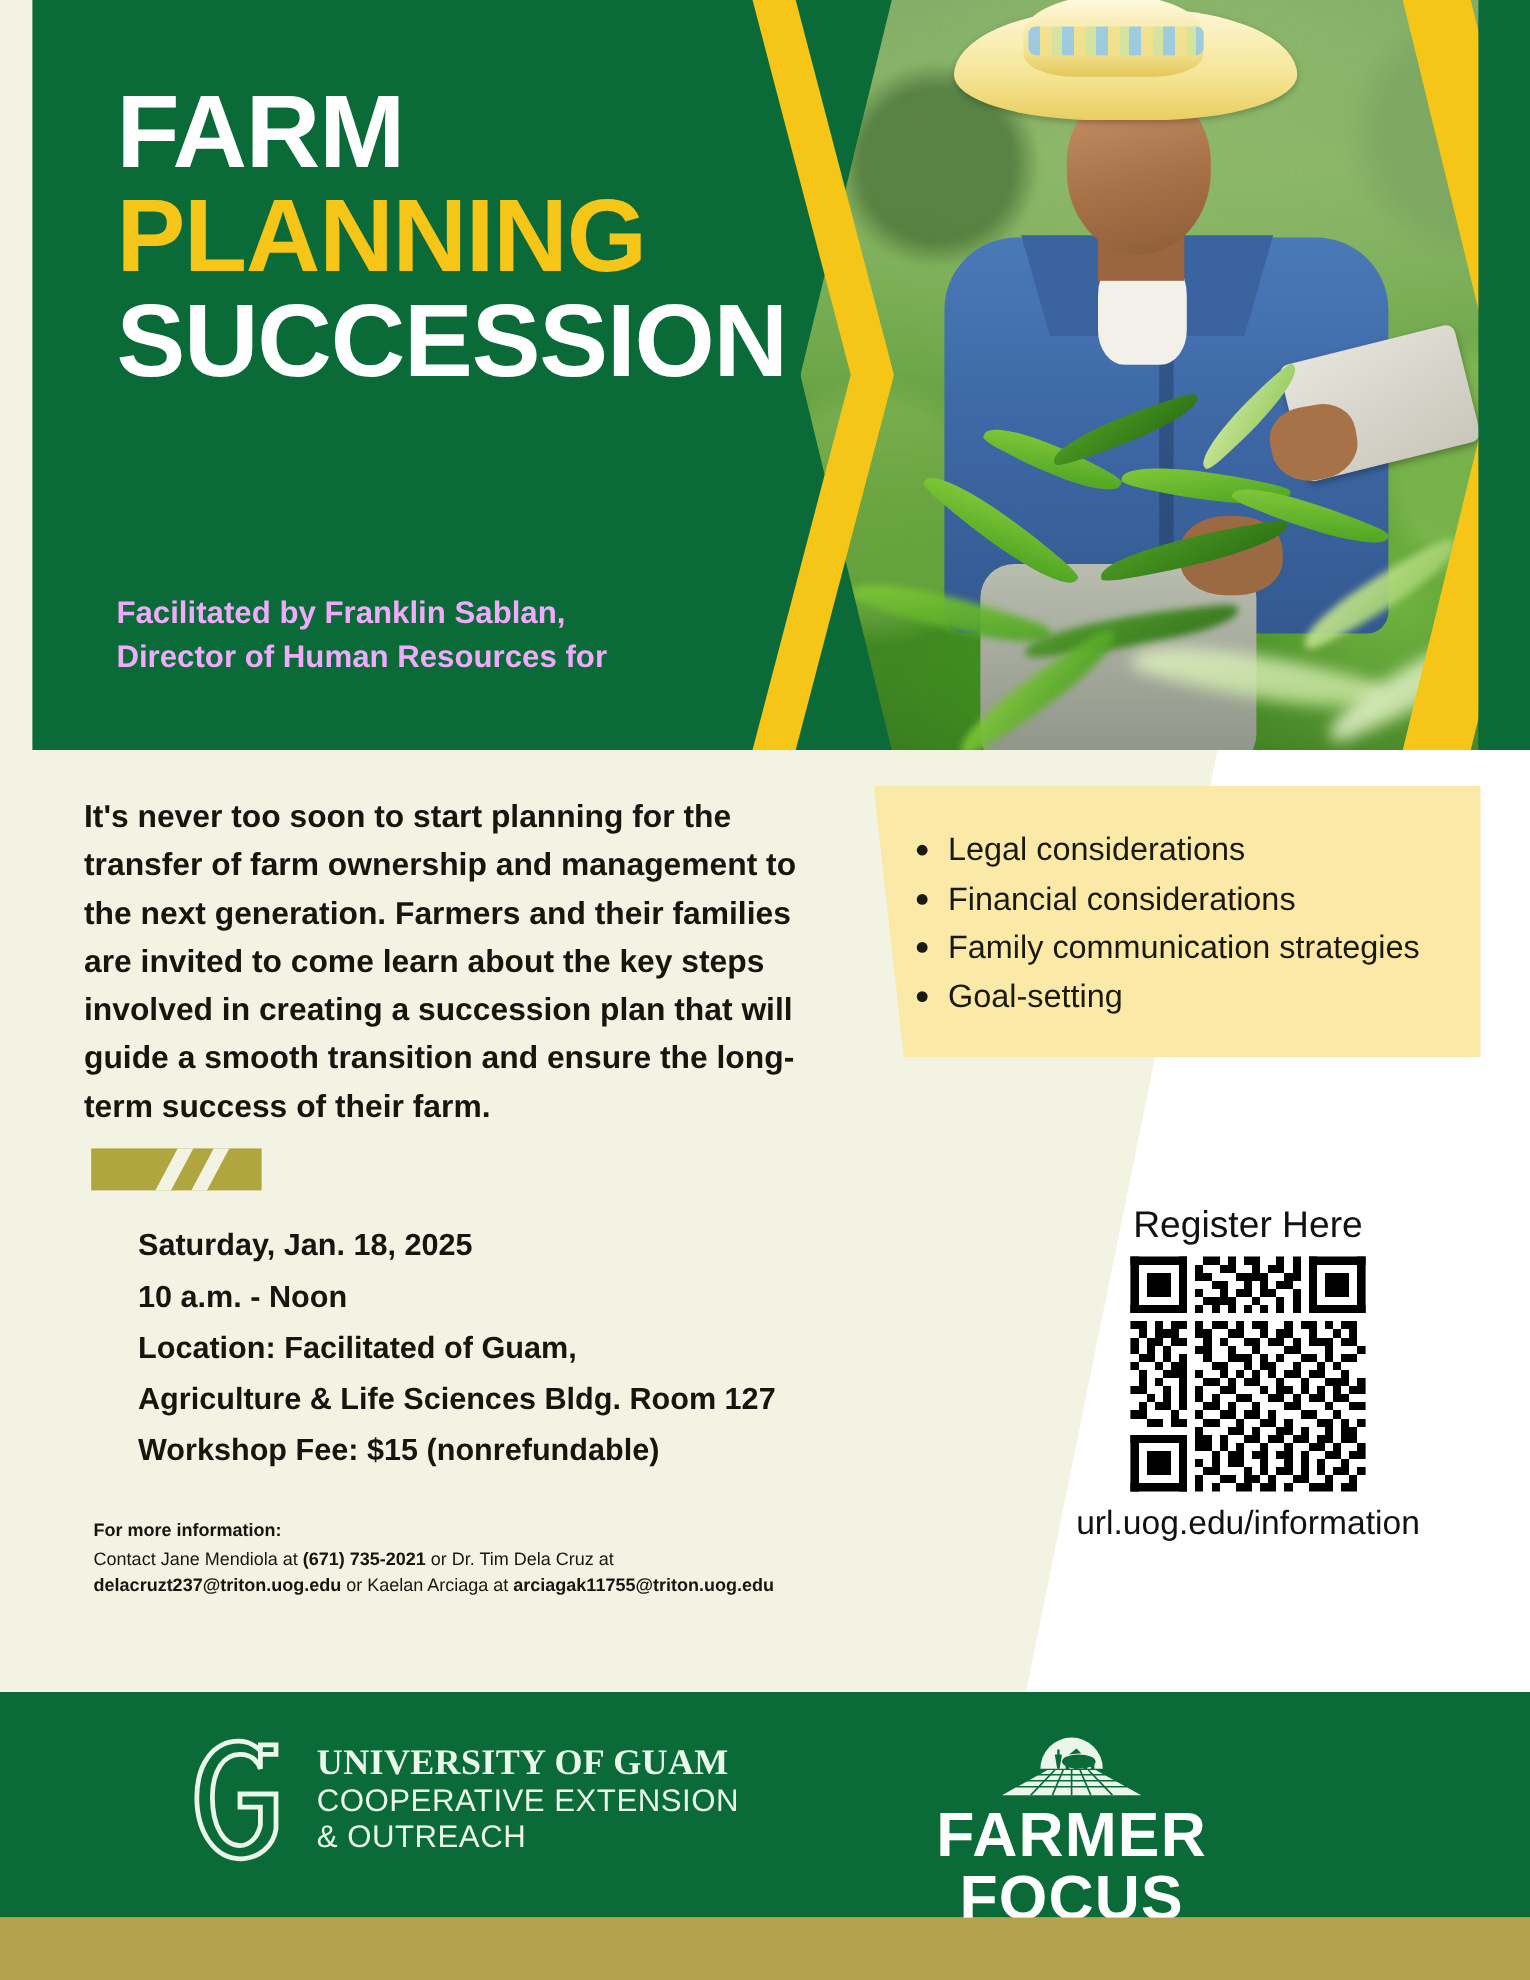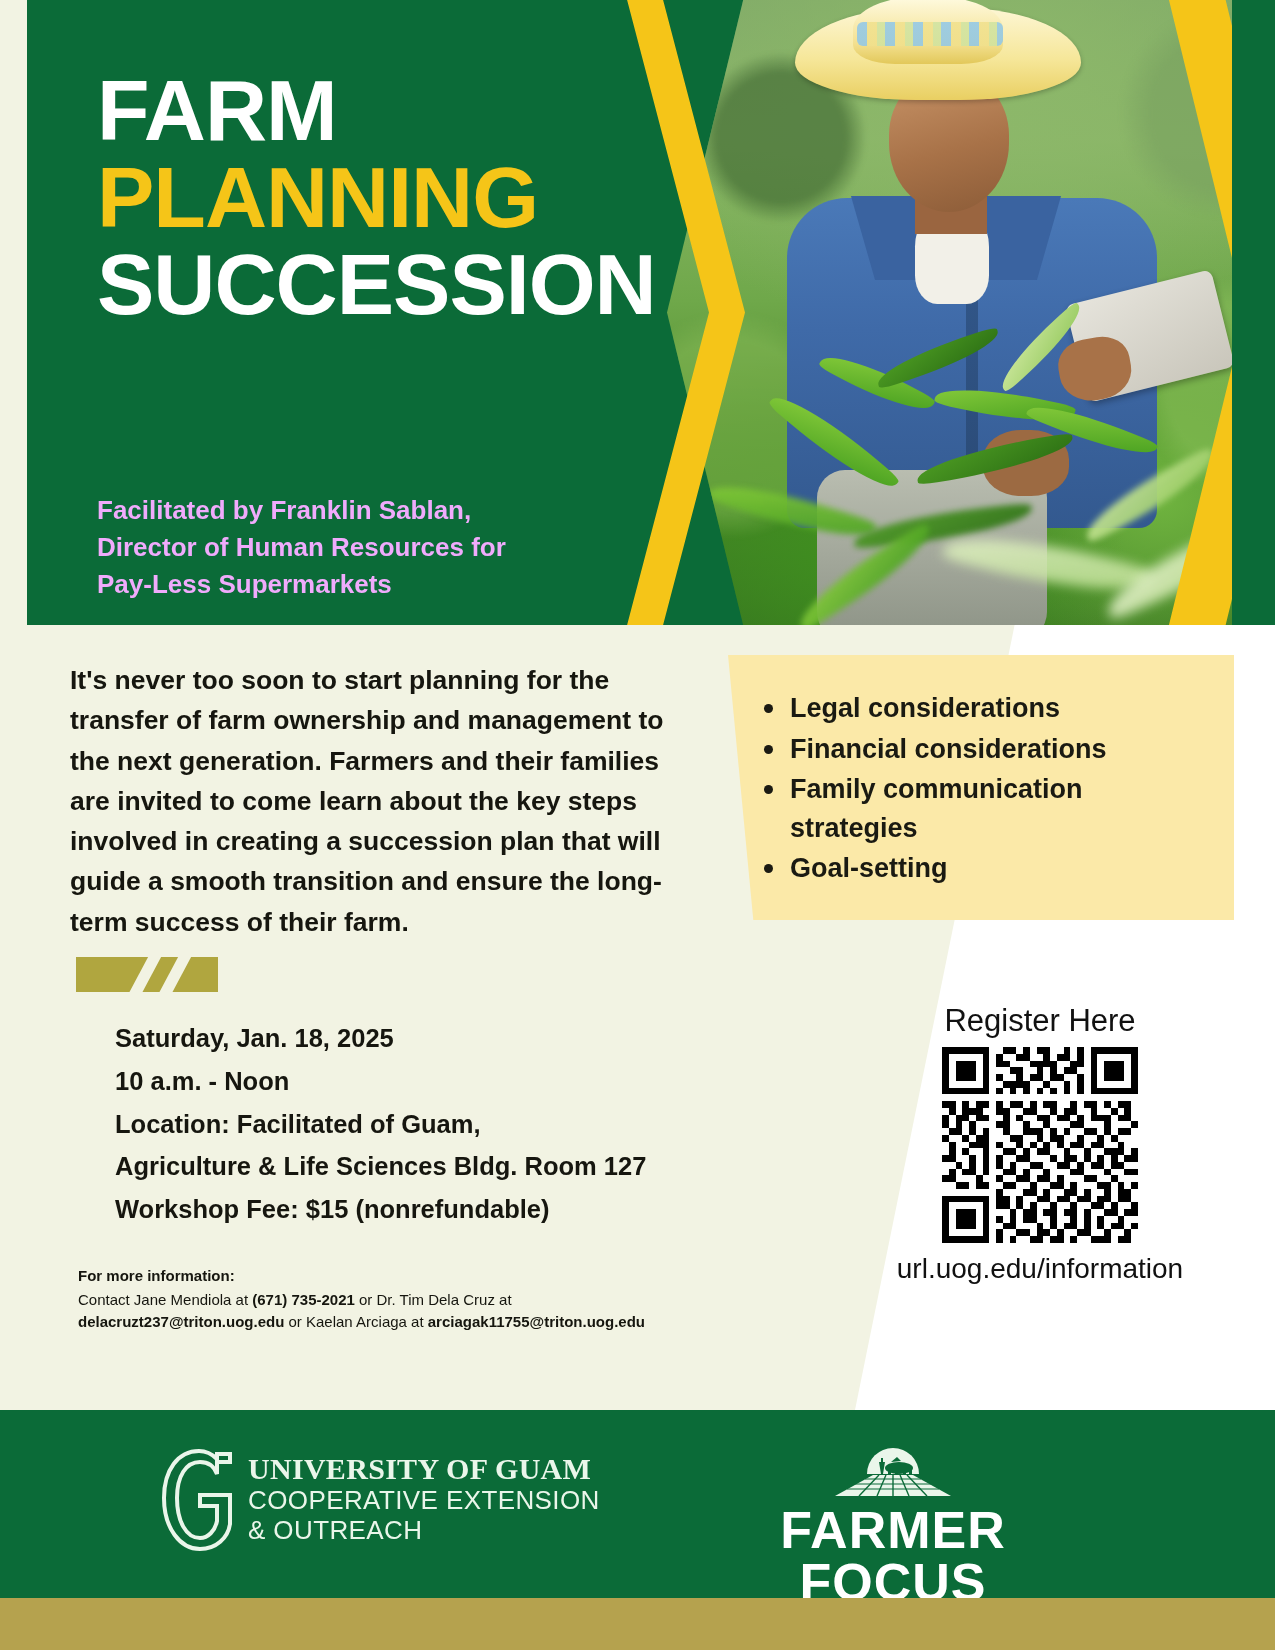--- a/index.html
+++ b/index.html
@@ -257,21 +257,21 @@
     clip-path: polygon(0% 0%, 100% 0%, 100% 100%, 5% 100%);
   }
   .bullet-panel ul {
     margin: 0;
     padding: 0 0 0 44px;
     list-style: none;
   }
   .bullet-panel li {
     position: relative;
     font-size: 27px;
-    font-weight: bold;
+    font-weight: normal;
     line-height: 1.43;
     color: #1a1a12;
     margin-bottom: 2px;
   }
   .bullet-panel li::before {
     content: "";
     position: absolute;
     left: -26px; top: 15px;
     width: 9px; height: 9px;
     background: #1a1a12;
@@ -353,21 +353,21 @@
   }
   .footer-inner {
     position: relative;
     height: 100%;
   }
   .uog-logo {
     position: absolute;
     left: 160px; top: 38px;
     display: flex;
     align-items: flex-start;
-    gap: 10px;
+    gap: 26px;
   }
   .uog-mark { width: 78px; height: 104px; }
   .uog-text { color: #eaf6ea; line-height: 1.14; padding-top: 4px; }
   .uog-text .l1 {
     font-family: "Liberation Serif", serif;
     font-weight: bold;
     font-size: 30px;
     letter-spacing: .3px;
   }
   .uog-text .l2, .uog-text .l3 {
@@ -447,21 +447,20 @@
 
     <div class="title-block">
       <div class="title-line">FARM</div>
       <div class="title-line accent">PLANNING</div>
       <div class="title-line">SUCCESSION</div>
     </div>
 
     <div class="facilitator">
       <div>Facilitated by Franklin Sablan,</div>
       <div>Director of Human Resources for</div>
-      <div>Pay-Less Supermarkets</div>
     </div>
   </div>
 
   <div class="body-area">
     <div class="white-wedge"></div>
 
     <div class="intro">It's never too soon to start planning for the transfer of farm ownership and management to the next generation. Farmers and their families are invited to come learn about the key steps involved in creating a succession plan that will guide a smooth transition and ensure the long-term success of their farm.</div>
 
     <div class="bullet-panel">
       <ul>

